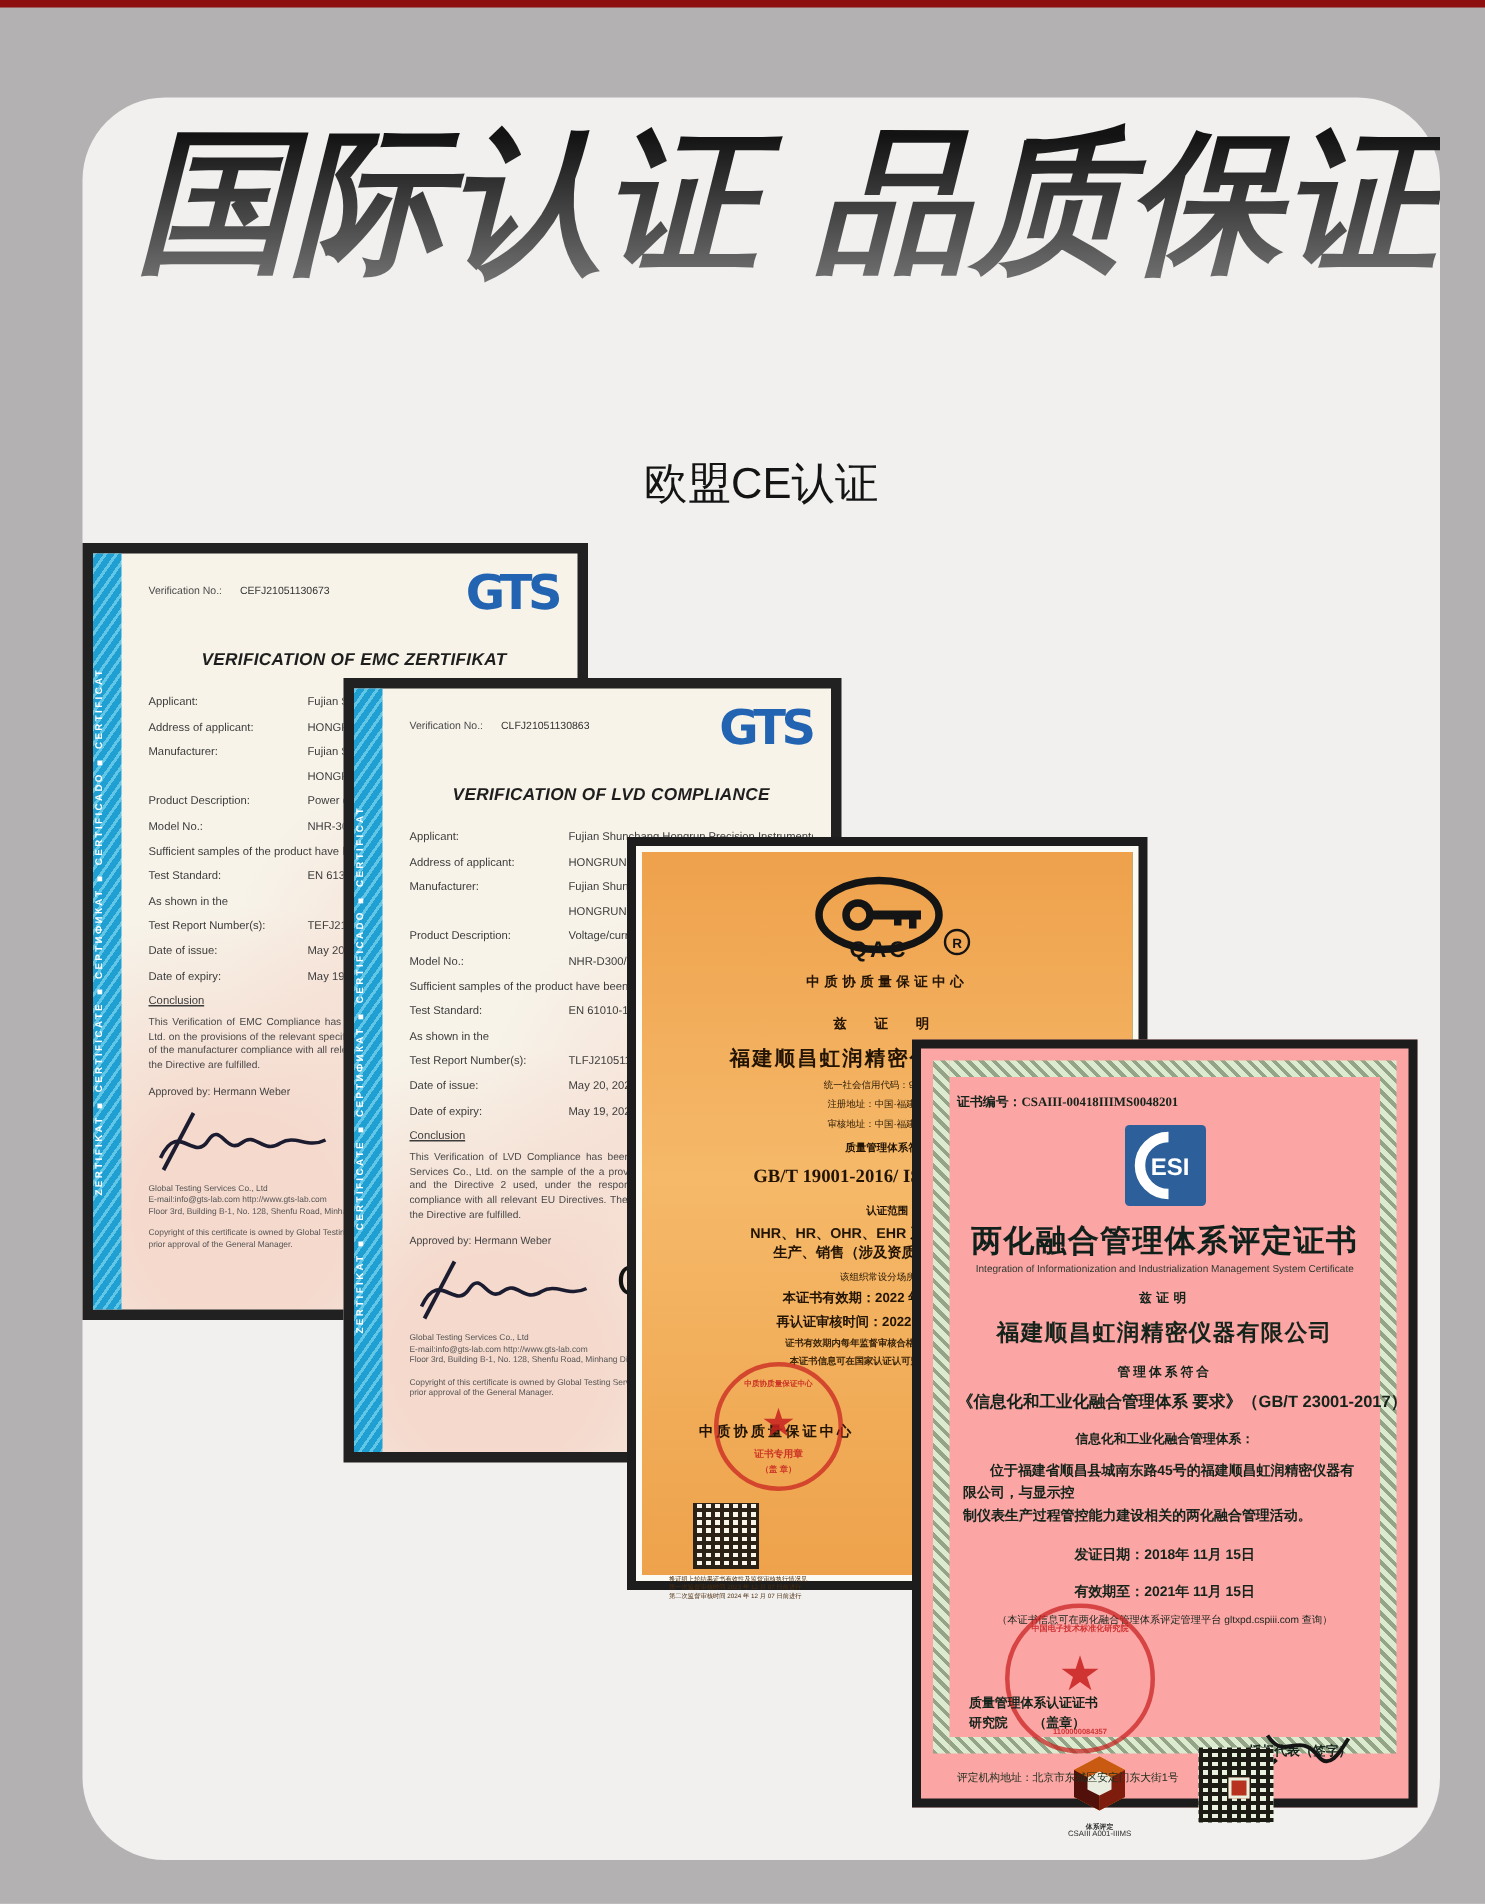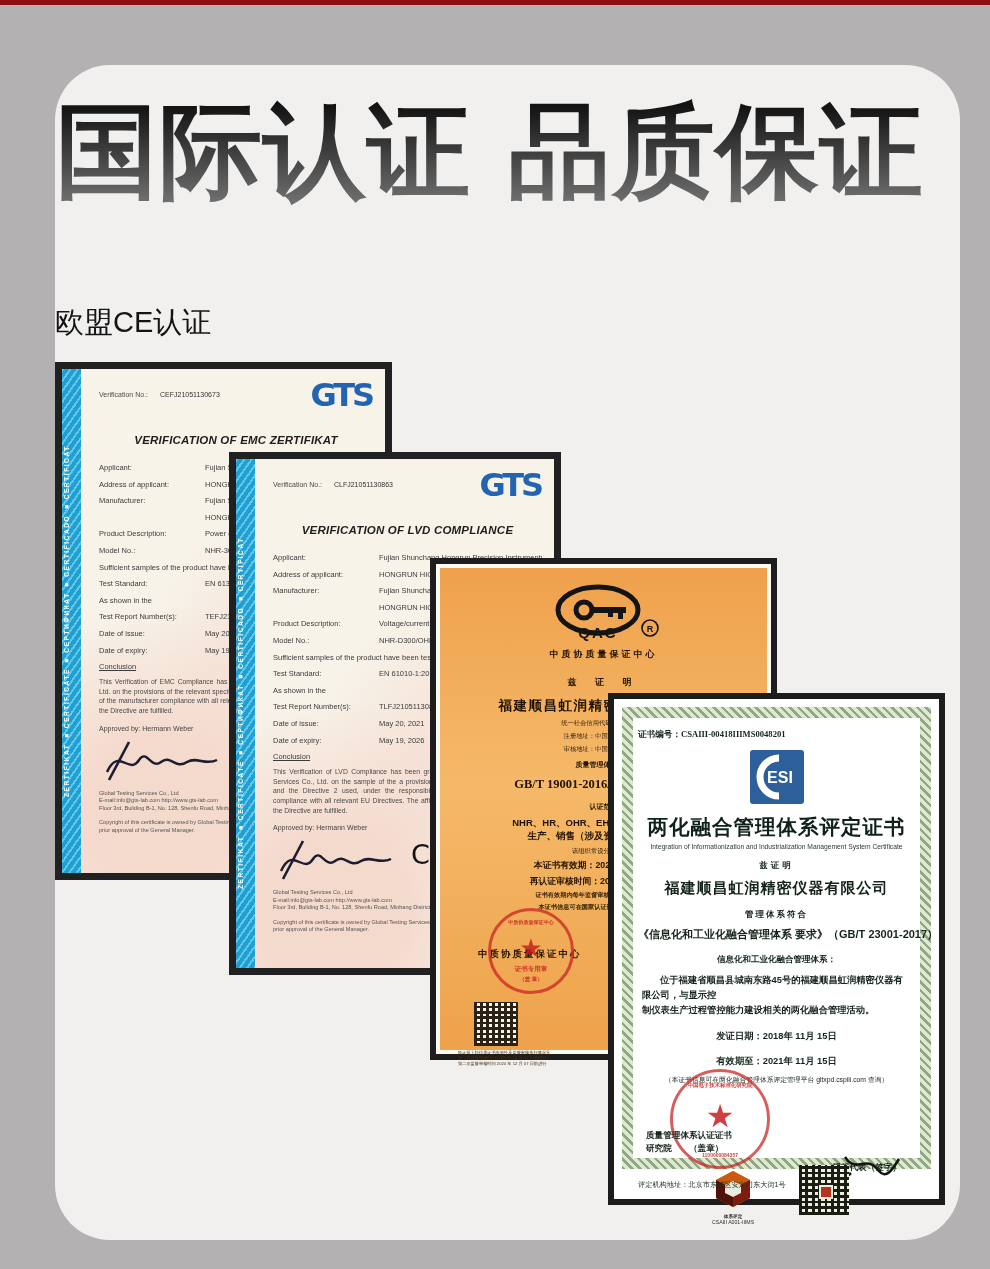--- a/index.html
+++ b/index.html
@@ -1,26 +1,26 @@
 <!DOCTYPE html>
 <html><head>
 <meta charset="utf-8">
 <style>
   html,body{margin:0;padding:0;background:#b3b1b1;}
   .page{position:relative;width:990px;height:1269px;overflow:hidden;background:#b3b1b1;
         font-family:"Liberation Sans",sans-serif;}
   .top-strip{position:absolute;top:0;left:0;right:0;height:5px;background:#8e0f0f;}
   .card{position:absolute;left:55px;top:65px;width:905px;height:1175px;background:#f1f0ef;border-radius:55px;}
-  .main-title{position:absolute;top:30px;left:0;width:100%;text-align:left;
+  .main-title{position:absolute;top:14px;left:0;width:100%;text-align:right;
         font-size:103px;font-weight:900;line-height:1.1;letter-spacing:1px;
         font-family:"DejaVu Sans","Liberation Sans",sans-serif;
         background:linear-gradient(180deg,#131313 10%,#6f6f6f 95%);
-        -webkit-background-clip:text;background-clip:text;color:#3a3a3a;-webkit-text-fill-color:transparent;}
+        -webkit-background-clip:text;background-clip:text;color:#3a3a3a;font-style:italic;-webkit-text-fill-color:transparent;}
   .sub1{position:absolute;top:172px;left:0;width:100%;text-align:center;font-size:31px;color:#141414;}
-  .sub2{position:absolute;top:238px;left:0;width:100%;text-align:left;font-size:29px;color:#141414;}
+  .sub2{position:absolute;top:238px;left:0;width:100%;text-align:center;font-size:29px;color:#141414;}
 
   
   .cert{position:absolute;box-sizing:border-box;}
 
   
   .gc{border:7px solid #212121;background:
       radial-gradient(circle at 30% 88%, rgba(243,196,182,.55) 0 14%, transparent 42%),
       radial-gradient(circle at 70% 55%, rgba(246,210,198,.4) 0 12%, transparent 38%),
       #f7f3e9;}
   .cert1{left:55px;top:362px;width:337px;height:518px;z-index:1;}
@@ -46,21 +46,21 @@
   .concl{font-size:6.8px;line-height:9.6px;color:#4a4a4a;margin-top:6px;text-align:justify;}
   .approved{font-size:7px;color:#444;margin-top:9px;}
   .sig-row{position:relative;height:52px;margin-top:2px;}
   .sig{position:absolute;left:0;top:2px;}
   .ce{position:absolute;left:138px;top:6px;font-size:27px;letter-spacing:7px;color:#121212;
       font-family:"DejaVu Sans",sans-serif;font-weight:500;}
   .foot{font-size:5.6px;line-height:7.6px;color:#555;margin-top:4px;}
   .foot2{font-size:5.6px;line-height:7.6px;color:#555;margin-top:7px;}
 
   
-  .cert3{left:430px;top:558px;width:347px;height:502px;z-index:3;border:6px solid #1d1d1d;background:#fbfbf4;}
+  .cert3{left:418px;top:558px;width:347px;height:502px;z-index:3;border:6px solid #1d1d1d;background:#fbfbf4;}
   .qac-frame{position:absolute;inset:7px;border:1px solid #2f6c33;outline:1px solid #2f6c33;outline-offset:2px;}
   .qac-paper{position:absolute;inset:4px;background:linear-gradient(180deg,#efa14c,#f5b969 45%,#eea24b);
         color:#221303;text-align:center;}
   .qac-logo{margin:14px auto 0;display:block;}
   .qac-org{font-size:9px;letter-spacing:3px;font-weight:bold;margin-top:4px;}
   .qac-title{font-size:17px;letter-spacing:4px;font-weight:bold;margin-top:5px;font-family:"Liberation Serif",serif;}
   .qac-certify{font-size:9px;letter-spacing:8px;font-weight:bold;margin-top:15px;}
   .qac-company{font-size:13.5px;font-weight:bold;letter-spacing:1.5px;margin-top:8px;font-family:"Liberation Serif",serif;white-space:nowrap;}
   .qac-tiny{font-size:6.3px;margin-top:4px;color:#33210a;}
   .qac-conform{font-size:7px;font-weight:bold;margin-top:6px;}
@@ -86,21 +86,21 @@
   .qr{background-color:#f9f4ea;background-image:
         repeating-linear-gradient(0deg,#2b2115 0 2.6px,transparent 2.6px 5.4px),
         repeating-linear-gradient(90deg,#2b2115 0 2.6px,transparent 2.6px 6px);}
   .qac-qr{position:absolute;left:34px;top:88px;width:44px;height:44px;}
   .qac-qr-cap{position:absolute;left:18px;top:136px;font-size:4.2px;line-height:5.4px;color:#4c2c0c;text-align:left;}
   .iaf{position:absolute;right:46px;top:96px;width:66px;height:42px;border-radius:50%;background:#1d3a70;
         border:3px solid #c8d4ea;color:#fff;display:flex;align-items:center;justify-content:center;
         font-weight:900;font-size:17px;font-style:italic;letter-spacing:1px;}
 
   
-  .cert4{left:608px;top:693px;width:337px;height:512px;z-index:4;border:6px solid #1c1c1c;background:#ffffff;}
+  .cert4{left:608px;top:693px;width:337px;height:512px;z-index:4;border:6px solid #1c1c1c;background:#fca5a5;}
   .g-frame{position:absolute;left:8px;right:8px;top:8px;bottom:30px;border:11px solid transparent;
         border-image:repeating-linear-gradient(45deg,#93a487 0 2.5px,#dcead0 2.5px 6px) 11;}
   .esi-content{position:absolute;left:24px;right:24px;top:24px;bottom:34px;text-align:center;color:#15241b;}
   .esi-no{font-size:8.6px;font-weight:bold;text-align:left;margin-top:6px;font-family:"Liberation Serif",serif;}
   .esi-logo{margin:8px auto 0;display:block;}
   .esi-title{font-size:20.5px;font-weight:900;letter-spacing:1px;margin-top:8px;color:#10201a;}
   .esi-title-en{font-size:6.7px;margin-top:2px;color:#2c3a30;}
   .esi-certify{font-size:8.5px;font-weight:bold;margin-top:10px;letter-spacing:3px;}
   .esi-company{font-size:15px;font-weight:bold;letter-spacing:1px;margin-top:7px;}
   .esi-conform{font-size:8.5px;font-weight:bold;margin-top:11px;letter-spacing:2px;}

